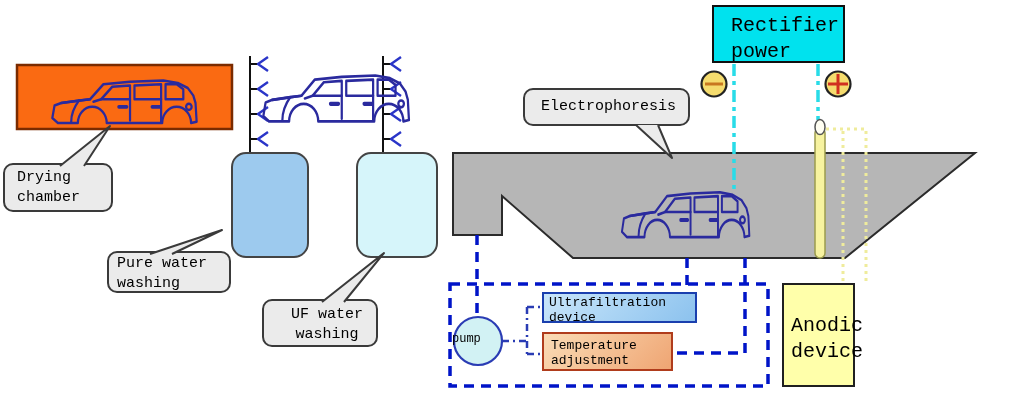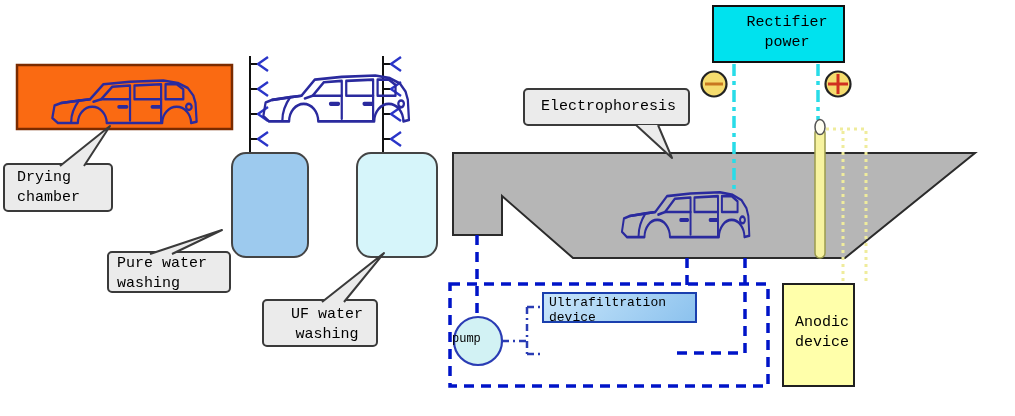--- a/index.html
+++ b/index.html
@@ -1,23 +1,23 @@
 <!DOCTYPE html>
 <html><head>
 <meta charset="utf-8">
 <style>
   html,body{margin:0;padding:0;background:#fff;}
   #stage{position:relative;width:1015px;height:416px;background:#ffffff;overflow:hidden;
          font-family:"Liberation Mono", monospace;}
   svg.layer{position:absolute;left:0;top:0;width:1015px;height:416px;}
   #overlay{pointer-events:none;}
   .abs{position:absolute;box-sizing:border-box;color:#000;white-space:pre-line;}
-  .callout{background:#ebebeb;border:2px solid #3a3a3a;border-radius:5px;
+  .callout{background:#ebebeb;border:2px solid #3a3a3a;border-radius:10px;
            font-size:15px;line-height:1.3;}
-  .hardbox{border:2px solid #101010;font-size:15px;line-height:1.3;text-align:center;}
+  .hardbox{border:2px solid #101010;font-size:20px;line-height:1.3;}
   .rectifier{background:#00e2ee;}
   .anodic{background:#ffffaa;border-color:#202020;}
   .ultra{background:linear-gradient(135deg,#c9e6fa 0%,#8cc2ee 100%);
          border:2px solid #1a3fae;font-size:13px;line-height:1.18;}
   .temp{background:linear-gradient(135deg,#fadcb6 0%,#efa573 100%);
         border:2px solid #b03c1c;font-size:13px;line-height:1.18;}
   .pump-label{font-size:12px;text-align:left;white-space:nowrap;}
 </style>
 </head>
 <body>
@@ -111,20 +111,22 @@
 
   <div class="abs hardbox rectifier" style="left:712px;top:5px;width:133px;height:58px;padding:6px 0 0 17px;">Rectifier
 power</div>
 
   <div class="abs hardbox anodic" style="left:782px;top:283px;width:73px;height:104px;padding:28px 0 0 7px;">Anodic
 device</div>
 
   <div class="abs ultra" style="left:542px;top:292px;width:155px;height:31px;padding:1px 16px 0 5px;">Ultrafiltration
 device</div>
 
+  <div class="abs temp" style="left:542px;top:332px;width:131px;height:39px;padding:4px 0 0 7px;">Temperature
+adjustment</div>
 
   <div class="abs pump-label" style="left:452px;top:332px;width:52px;">pump</div>
 
   <svg class="layer" id="overlay" viewBox="0 0 1015 416">
     <path d="M60,166 L110,126 L84,166" fill="#ebebeb" stroke="#3a3a3a" stroke-width="2" stroke-linejoin="round"></path>
     <path d="M150,254 L222,230 L172,254" fill="#ebebeb" stroke="#3a3a3a" stroke-width="2" stroke-linejoin="round"></path>
     <path d="M322,302 L384,253 L344,302" fill="#ebebeb" stroke="#3a3a3a" stroke-width="2" stroke-linejoin="round"></path>
     <path d="M636,125 L672,158 L658,125" fill="#ebebeb" stroke="#3a3a3a" stroke-width="2" stroke-linejoin="round"></path>
   </svg>
 

